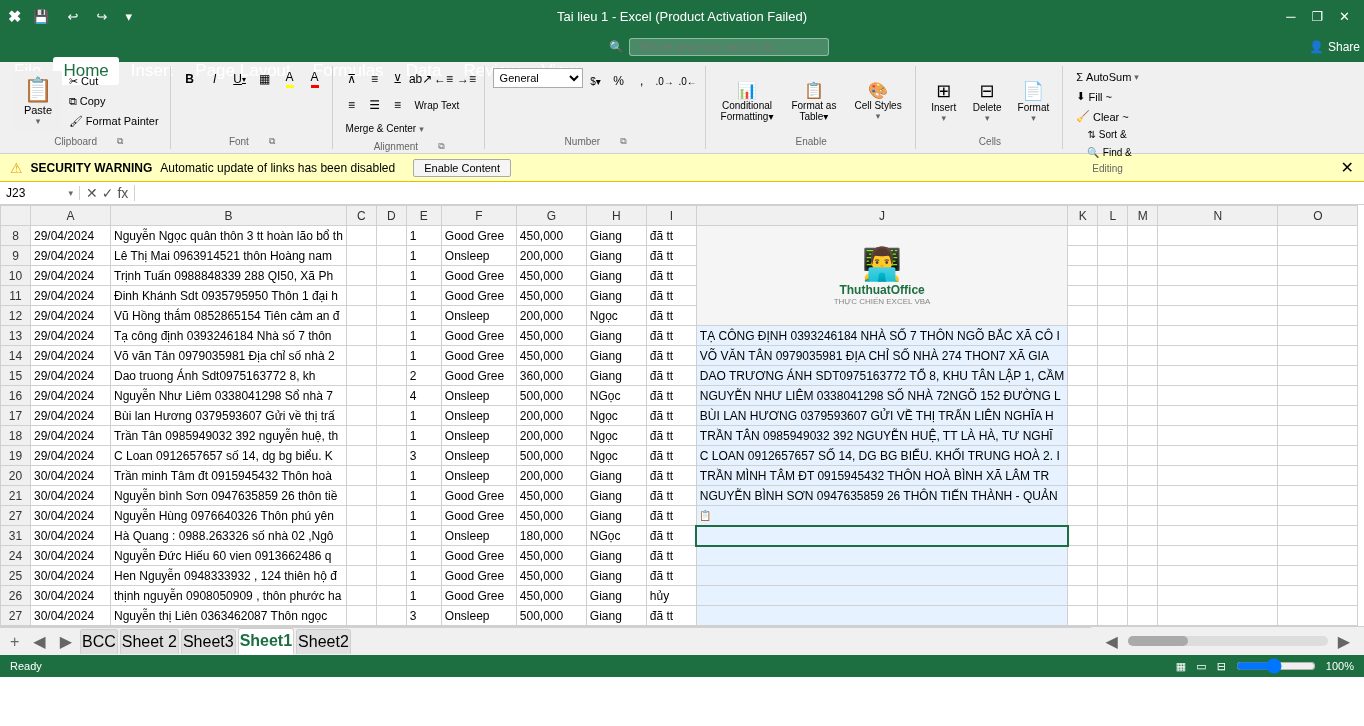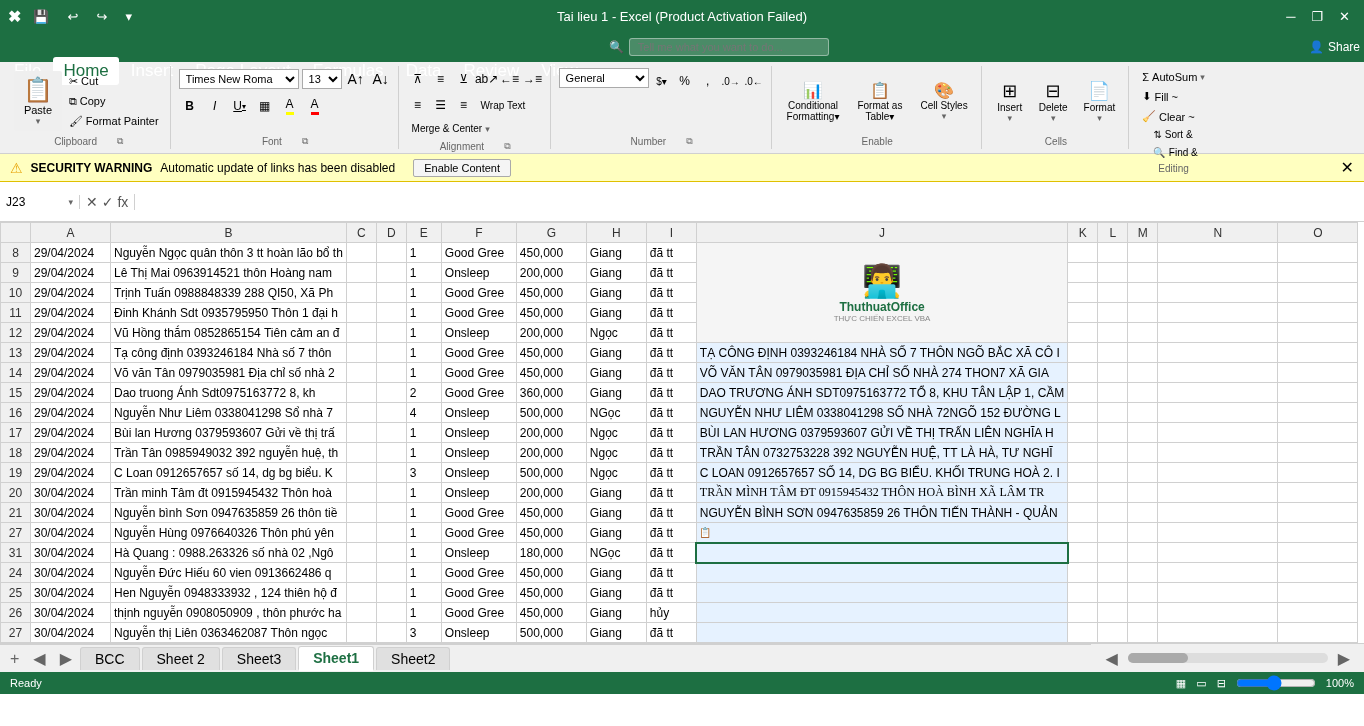--- a/index.html
+++ b/index.html
@@ -170,21 +170,21 @@
       border-radius: 2px;
       margin-left: 10px;
     }
     .security-close { margin-left: auto; cursor: pointer; font-size: 16px; background: none; border: none; }
 
     
     .formula-bar {
       display: flex;
       align-items: center;
       border-bottom: 1px solid #d0d0d0;
-      height: 40px;
+      height: 23px;
       background: #fff;
     }
     .cell-ref {
       width: 80px;
       border-right: 1px solid #d0d0d0;
       padding: 0 6px;
       font-size: 12px;
       display: flex;
       align-items: center;
       justify-content: space-between;
@@ -265,26 +265,26 @@
     .sheet-tabs {
       display: flex;
       align-items: center;
       background: #f0f0f0;
       border-top: 1px solid #d0d0d0;
       height: 28px;
       padding: 0 4px;
       gap: 2px;
     }
     .sheet-tab {
-      padding: 3px 14px;
+      padding: 3px 1px;
       border: 1px solid #d0d0d0;
       border-bottom: none;
       background: #e0e0e0;
       cursor: pointer;
-      font-size: 14px;
+      font-size: 16px;
       border-radius: 3px 3px 0 0;
     }
     .sheet-tab.active {
       background: #fff;
       border-bottom: 2px solid #fff;
       color: #1d6f42;
       font-weight: bold;
     }
     .tab-add-btn {
       background: none;
@@ -386,30 +386,20 @@
       </div>
     </div>
     <div class="ribbon-group-label">
       <span>Clipboard</span>
       <span class="small-arrow">⧉</span>
     </div>
   </div>
 
   <div class="ribbon-group" style="min-width:160px;">
     <div class="ribbon-group-content" style="flex-direction:column;align-items:flex-start;">
-      <div class="font-row">
-        <select class="font-select">
-          <option>Times New Roma</option>
-        </select>
-        <select class="font-size-select">
-          <option>13</option>
-        </select>
-        <button class="fmt-btn" style="font-size:14px;">A↑</button>
-        <button class="fmt-btn" style="font-size:14px;">A↓</button>
-      </div>
       <div class="font-row">
         <button class="fmt-btn bold">B</button>
         <button class="fmt-btn italic">I</button>
         <button class="fmt-btn underline">U<span style="font-size:8px;">▾</span></button>
         <button class="fmt-btn">▦</button>
         <button class="fmt-btn">
           <div>
             <div>A</div>
             <div class="color-underline-yellow"></div>
           </div>
@@ -805,21 +795,21 @@
             <td class="row-num">18</td>
             <td>29/04/2024</td>
             <td>Trần Tân 0985949032 392  nguyễn huệ, th</td>
             <td></td>
             <td></td>
             <td>1</td>
             <td>Onsleep</td>
             <td>200,000</td>
             <td>Ngọc</td>
             <td>đã tt</td>
-            <td style="background: rgb(230, 242, 255);">TRẦN TÂN 0732753228 392  NGUYỄN HUỆ, TT LÀ HÀ, TƯ NGHĨ</td>
+            <td style="background: rgb(230, 242, 255);">TRẦN TÂN 0985949032 392  NGUYỄN HUỆ, TT LÀ HÀ, TƯ NGHĨ</td>
             <td></td>
             <td></td>
             <td></td>
             <td></td>
             <td></td>
           </tr>
           <tr>
             <td class="row-num">19</td>
             <td>29/04/2024</td>
             <td>C Loan 0912657657 số 14, dg bg biểu. K</td>
@@ -841,21 +831,21 @@
             <td class="row-num">20</td>
             <td>30/04/2024</td>
             <td>Trần minh Tâm đt 0915945432 Thôn hoà</td>
             <td></td>
             <td></td>
             <td>1</td>
             <td>Onsleep</td>
             <td>200,000</td>
             <td>Giang</td>
             <td>đã tt</td>
-            <td style="background: rgb(230, 242, 255); font-family: Liberation Serif, serif;">TRẦN MÌNH TÂM ĐT 0915945432 THÔN HOÀ BÌNH XÃ LÂM TR</td>
+            <td style="background: rgb(230, 242, 255);">TRẦN MÌNH TÂM ĐT 0915945432 THÔN HOÀ BÌNH XÃ LÂM TR</td>
             <td></td>
             <td></td>
             <td></td>
             <td></td>
             <td></td>
           </tr>
           <tr>
             <td class="row-num">21</td>
             <td>30/04/2024</td>
             <td>Nguyễn bình Sơn 0947635859 26 thôn tiề</td>

